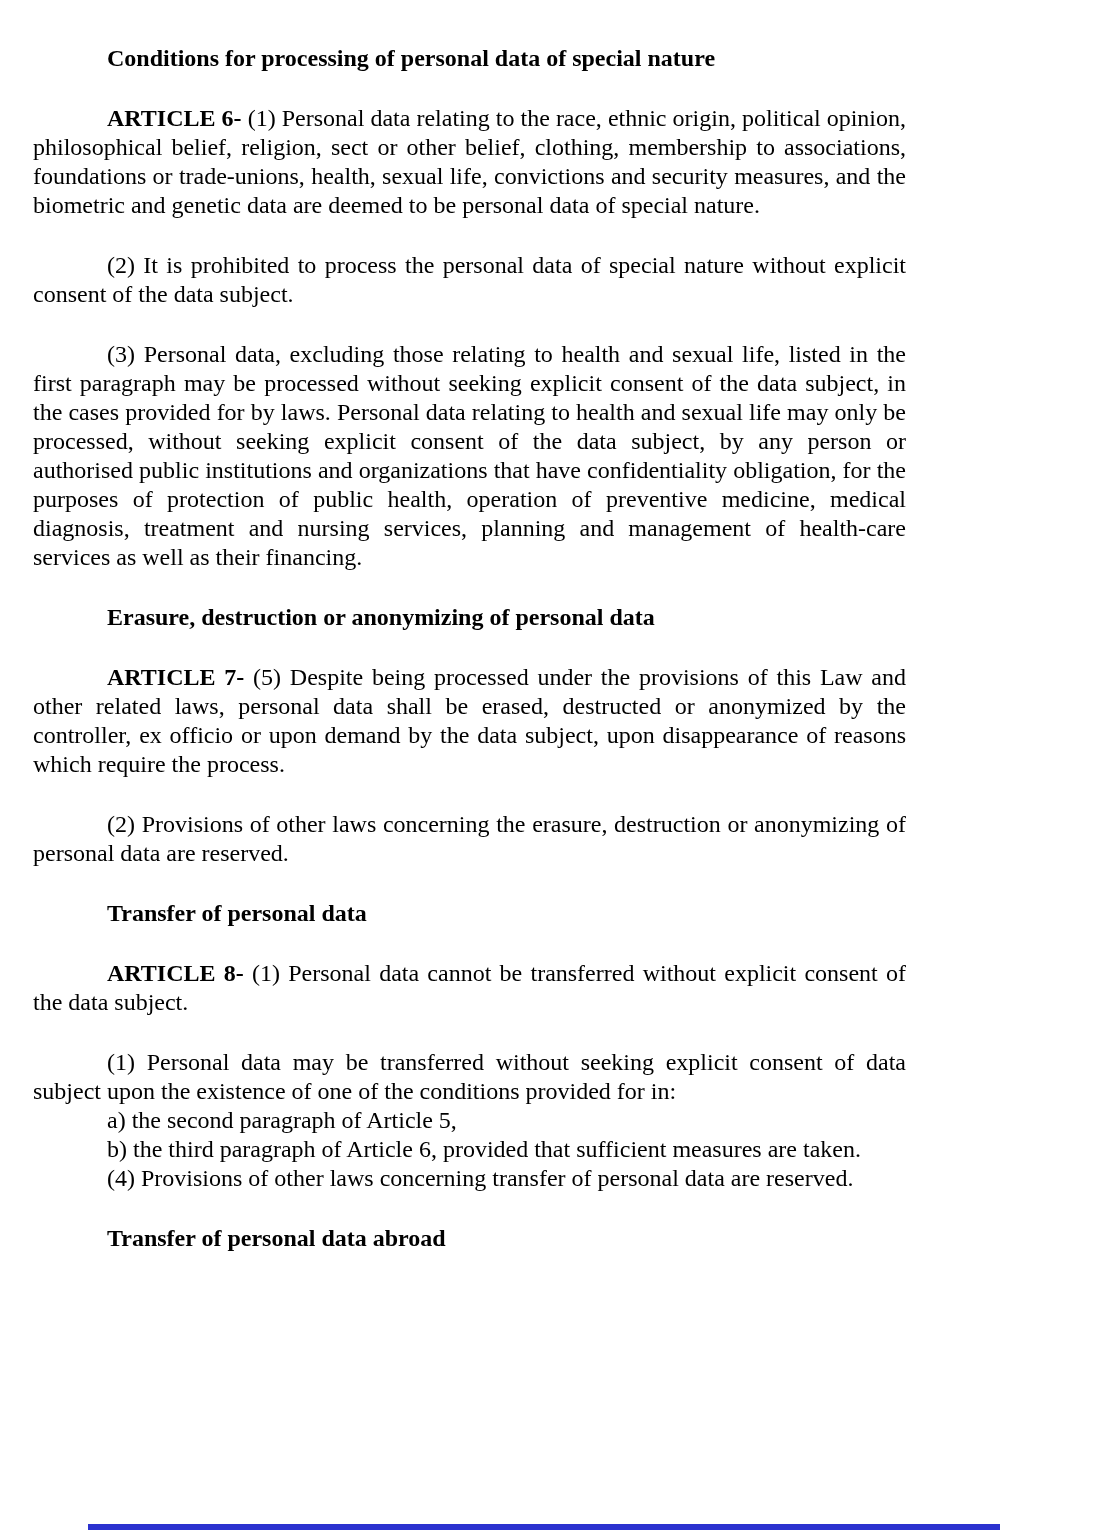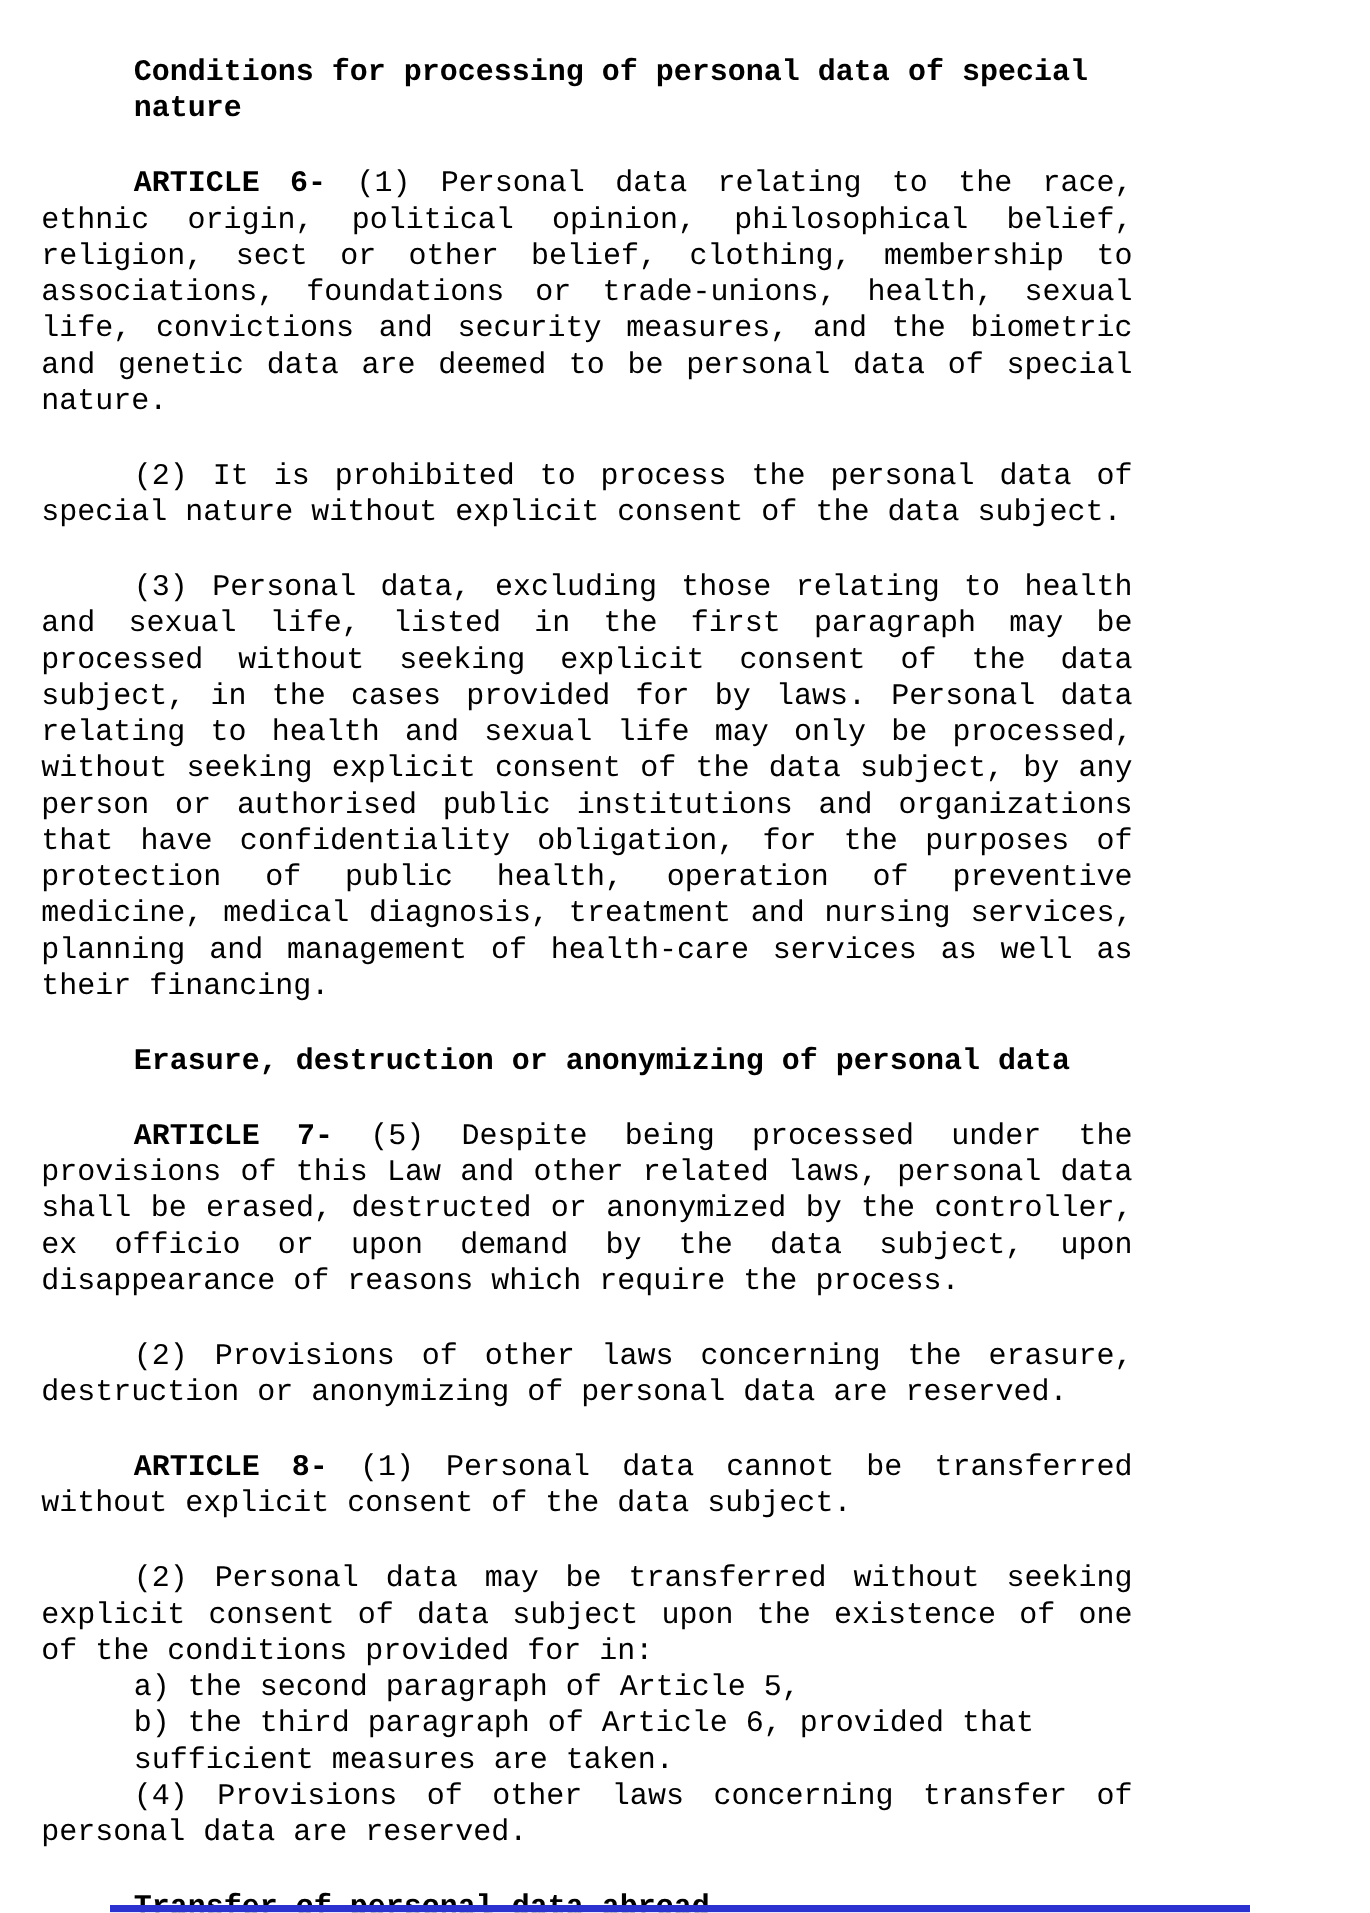--- a/index.html
+++ b/index.html
@@ -2,21 +2,21 @@
 <html><head>
 <meta charset="utf-8">
 <style>
   html, body { margin: 0; padding: 0; background: #ffffff; }
   .page {
     position: relative;
     width: 1000px;
     height: 1530px;
     background: #ffffff;
     overflow: hidden;
-    font-family: Liberation Mono, monospace;
+    font-family: Liberation Serif, serif;
     font-size: 24px;
     line-height: 29px;
     color: #000000;
   }
   .content { padding: 44px 94px 0 33px; }
   .heading {
     font-weight: bold;
     margin: 0 0 31px 74px;
   }
   .para {
@@ -52,24 +52,25 @@
     <p class="para"><span>(3) Personal data, excluding those relating to health and sexual life, listed in the first paragraph may be processed without seeking explicit consent of the data subject, in the cases provided for by laws. Personal data relating to health and sexual life may only be processed, without seeking explicit consent of the data subject, by any person or authorised public institutions and organizations that have confidentiality obligation, for the purposes of protection of public health, operation of preventive medicine, medical diagnosis, treatment and nursing services, planning and management of health-care services as well as their financing.</span></p>
 
 
     <div class="heading">Erasure, destruction or anonymizing of personal data</div>
 
     <p class="para"><b class="lbl">ARTICLE 7-</b><span> (5) Despite being processed under the provisions of this Law and other related laws, personal data shall be erased, destructed or anonymized by the controller, ex officio or upon demand by the data subject, upon disappearance of reasons which require the process.</span></p>
 
     <p class="para"><span>(2) Provisions of other laws concerning the erasure, destruction or anonymizing of personal data are reserved.</span></p>
 
 
+    <div class="heading">Transfer of personal data</div>
 
     <p class="para"><b class="lbl">ARTICLE 8-</b><span> (1) Personal data cannot be transferred without explicit consent of the data subject.</span></p>
 
-    <p class="para tight"><span>(2) Personal data may be transferred without seeking explicit consent of data subject upon the existence of one of the conditions provided for in:</span></p>
+    <p class="para tight"><span>(1) Personal data may be transferred without seeking explicit consent of data subject upon the existence of one of the conditions provided for in:</span></p>
     <div class="subline">a) the second paragraph of Article 5,</div>
     <div class="subline last">b) the third paragraph of Article 6, provided that sufficient measures are taken.</div>
 
     <p class="para"><span>(4) Provisions of other laws concerning transfer of personal data are reserved.</span></p>
 
     <div class="heading">Transfer of personal data abroad</div>
 
   </div>
 
   <div class="bottom-bar"></div>

